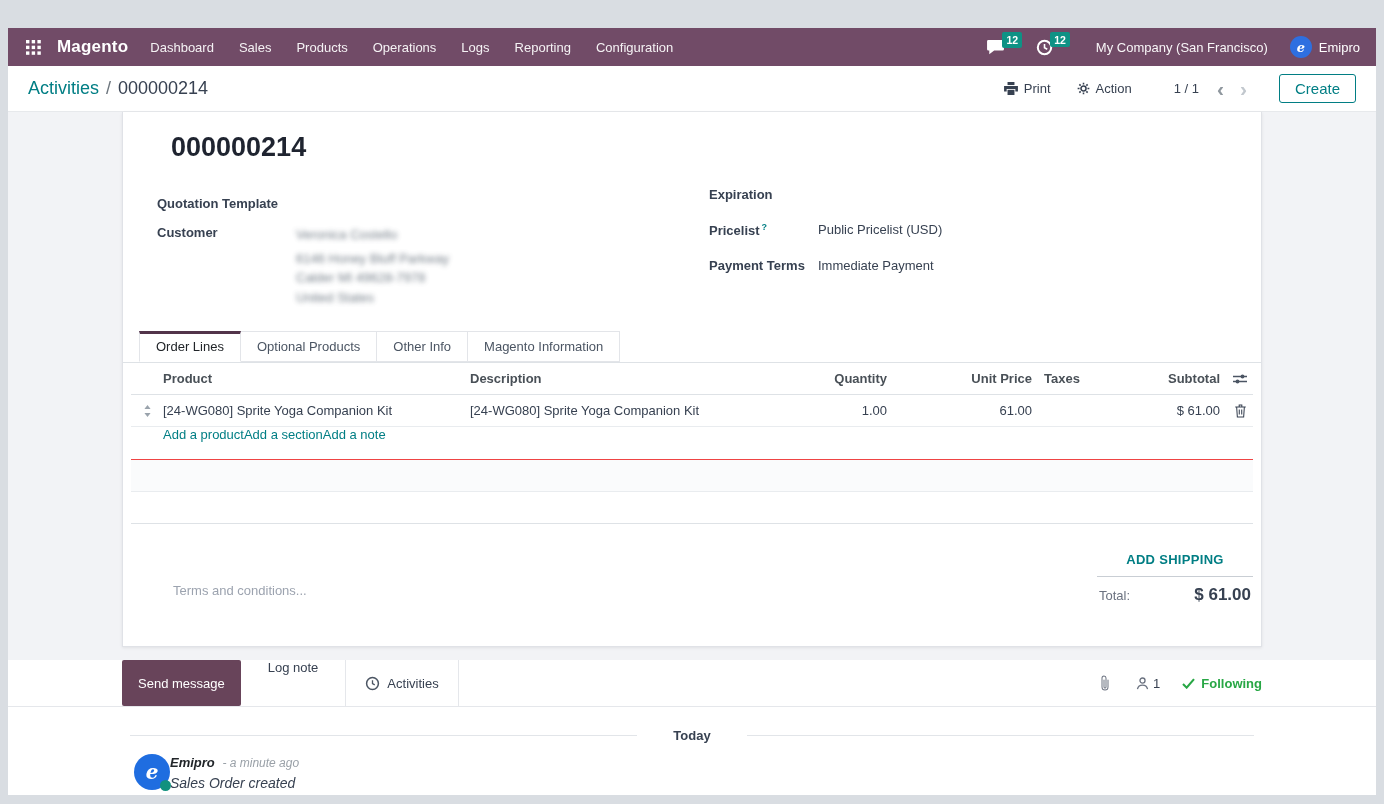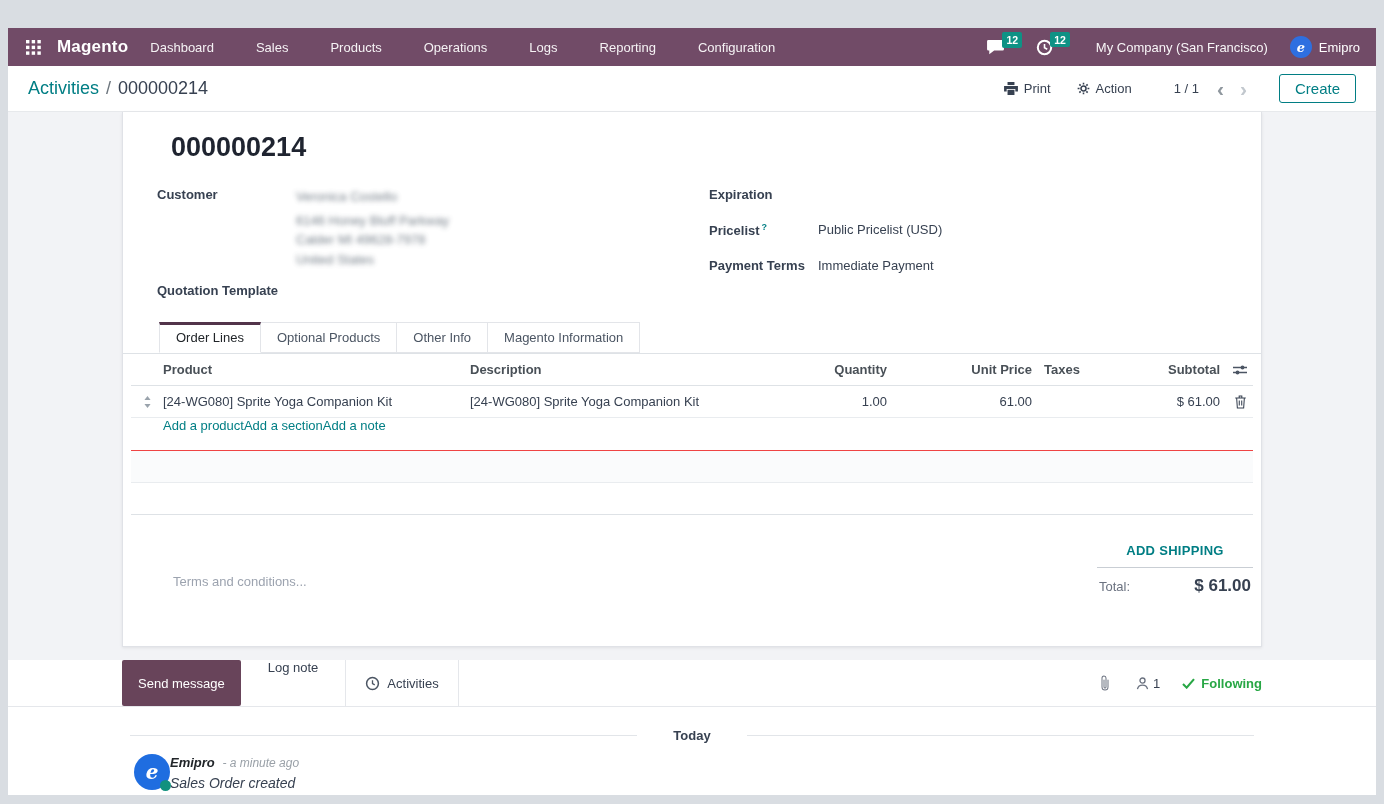--- a/index.html
+++ b/index.html
@@ -12,21 +12,21 @@
   }
   .app { position:absolute; left:8px; top:28px; width:1368px; height:767px; background:#fff; }
 
   
   .navbar {
     height:38px; background:#714b67; display:flex; align-items:center;
     color:#fff; padding:16px 12px; font-size:13px;
   }
   .apps-btn { display:flex; align-items:center; padding:0 6px; cursor:pointer; }
   .brand { font-size:17px; font-weight:700; margin:0 22px 0 10px; letter-spacing:.2px; }
-  .nav-menu { display:flex; align-items:flex-start; gap:42px; }
+  .nav-menu { display:flex; align-items:flex-start; gap:25px; }
   .nav-item { color:rgba(255,255,255,.93); cursor:pointer; white-space:nowrap; }
   .nav-right { margin-left:auto; display:flex; align-items:center; }
   .icon-badge { position:relative; display:flex; align-items:flex-start; margin-right:14px; cursor:pointer; }
   .badge {
     background:#0e9285; color:#fff; font-size:10.5px; line-height:1;
     padding:3px 4px 2px; border-radius:2px; margin:-7px 0 0 -3px; font-weight:700;
   }
   .company-name { margin:0 22px 0 12px; color:rgba(255,255,255,.95); white-space:nowrap; }
   .avatar-sm {
     width:22px; height:22px; border-radius:50%; background:#2e6fe0;
@@ -73,21 +73,21 @@
   .col-left .flabel { width:139px; }
   .col-right .flabel { width:109px; }
   .fvalue { color:#374151; }
   .blurred { filter:blur(2.4px); opacity:.8; color:#55616d; }
   .cust-name { margin-bottom:4px; }
   .addr-line { line-height:19.5px; }
   .help-sup { color:#017e84; font-size:9px; vertical-align:super; margin-left:2px; }
   .row-gap-lg { margin-bottom:20px; }
 
   
-  .tabs { display:flex; padding-left:36px; border-bottom:1px solid #dee2e6; margin-top:10px; }
+  .tabs { display:flex; padding-left:16px; border-bottom:1px solid #dee2e6; margin-top:10px; }
   .tab {
     font-size:13px; color:#4b5563; padding:0 16px; height:31px; line-height:29px;
     border:1px solid #e3e5e9; border-left-width:0; cursor:pointer; background:#fff;
   }
   .tab:first-child { border-left-width:1px; }
   .tab.active {
     border-top:3px solid #52344a; line-height:26px; color:#212529;
     margin-bottom:-1px; border-bottom:1px solid #fff; position:relative;
   }
 
@@ -248,32 +248,32 @@
       <button class="create-btn">Create</button>
     </div>
   </div>
 
   <div class="main">
     <div class="sheet">
       <div class="sheet-head">
         <h1 class="doc-title">000000214</h1>
         <div class="field-cols">
           <div class="col-left">
+            <div class="frow" style="margin-top:9px;">
+              <div class="flabel" style="width:auto">Quotation Template</div>
+              <div class="fvalue"></div>
+            </div>
             <div class="frow">
               <div class="flabel">Customer</div>
               <div class="fvalue blurred">
                 <div class="addr-line cust-name">Veronica Costello</div>
                 <div class="addr-line">6146 Honey Bluff Parkway</div>
                 <div class="addr-line">Calder MI 49628-7978</div>
                 <div class="addr-line">United States</div>
               </div>
-            </div>
-            <div class="frow" style="margin-top:9px;">
-              <div class="flabel" style="width:auto">Quotation Template</div>
-              <div class="fvalue"></div>
             </div>
           </div>
           <div class="col-right">
             <div class="frow row-gap-lg">
               <div class="flabel">Expiration</div>
               <div class="fvalue"></div>
             </div>
             <div class="frow row-gap-lg">
               <div class="flabel"><span>Pricelist</span><sup class="help-sup">?</sup></div>
               <div class="fvalue">Public Pricelist (USD)</div>

